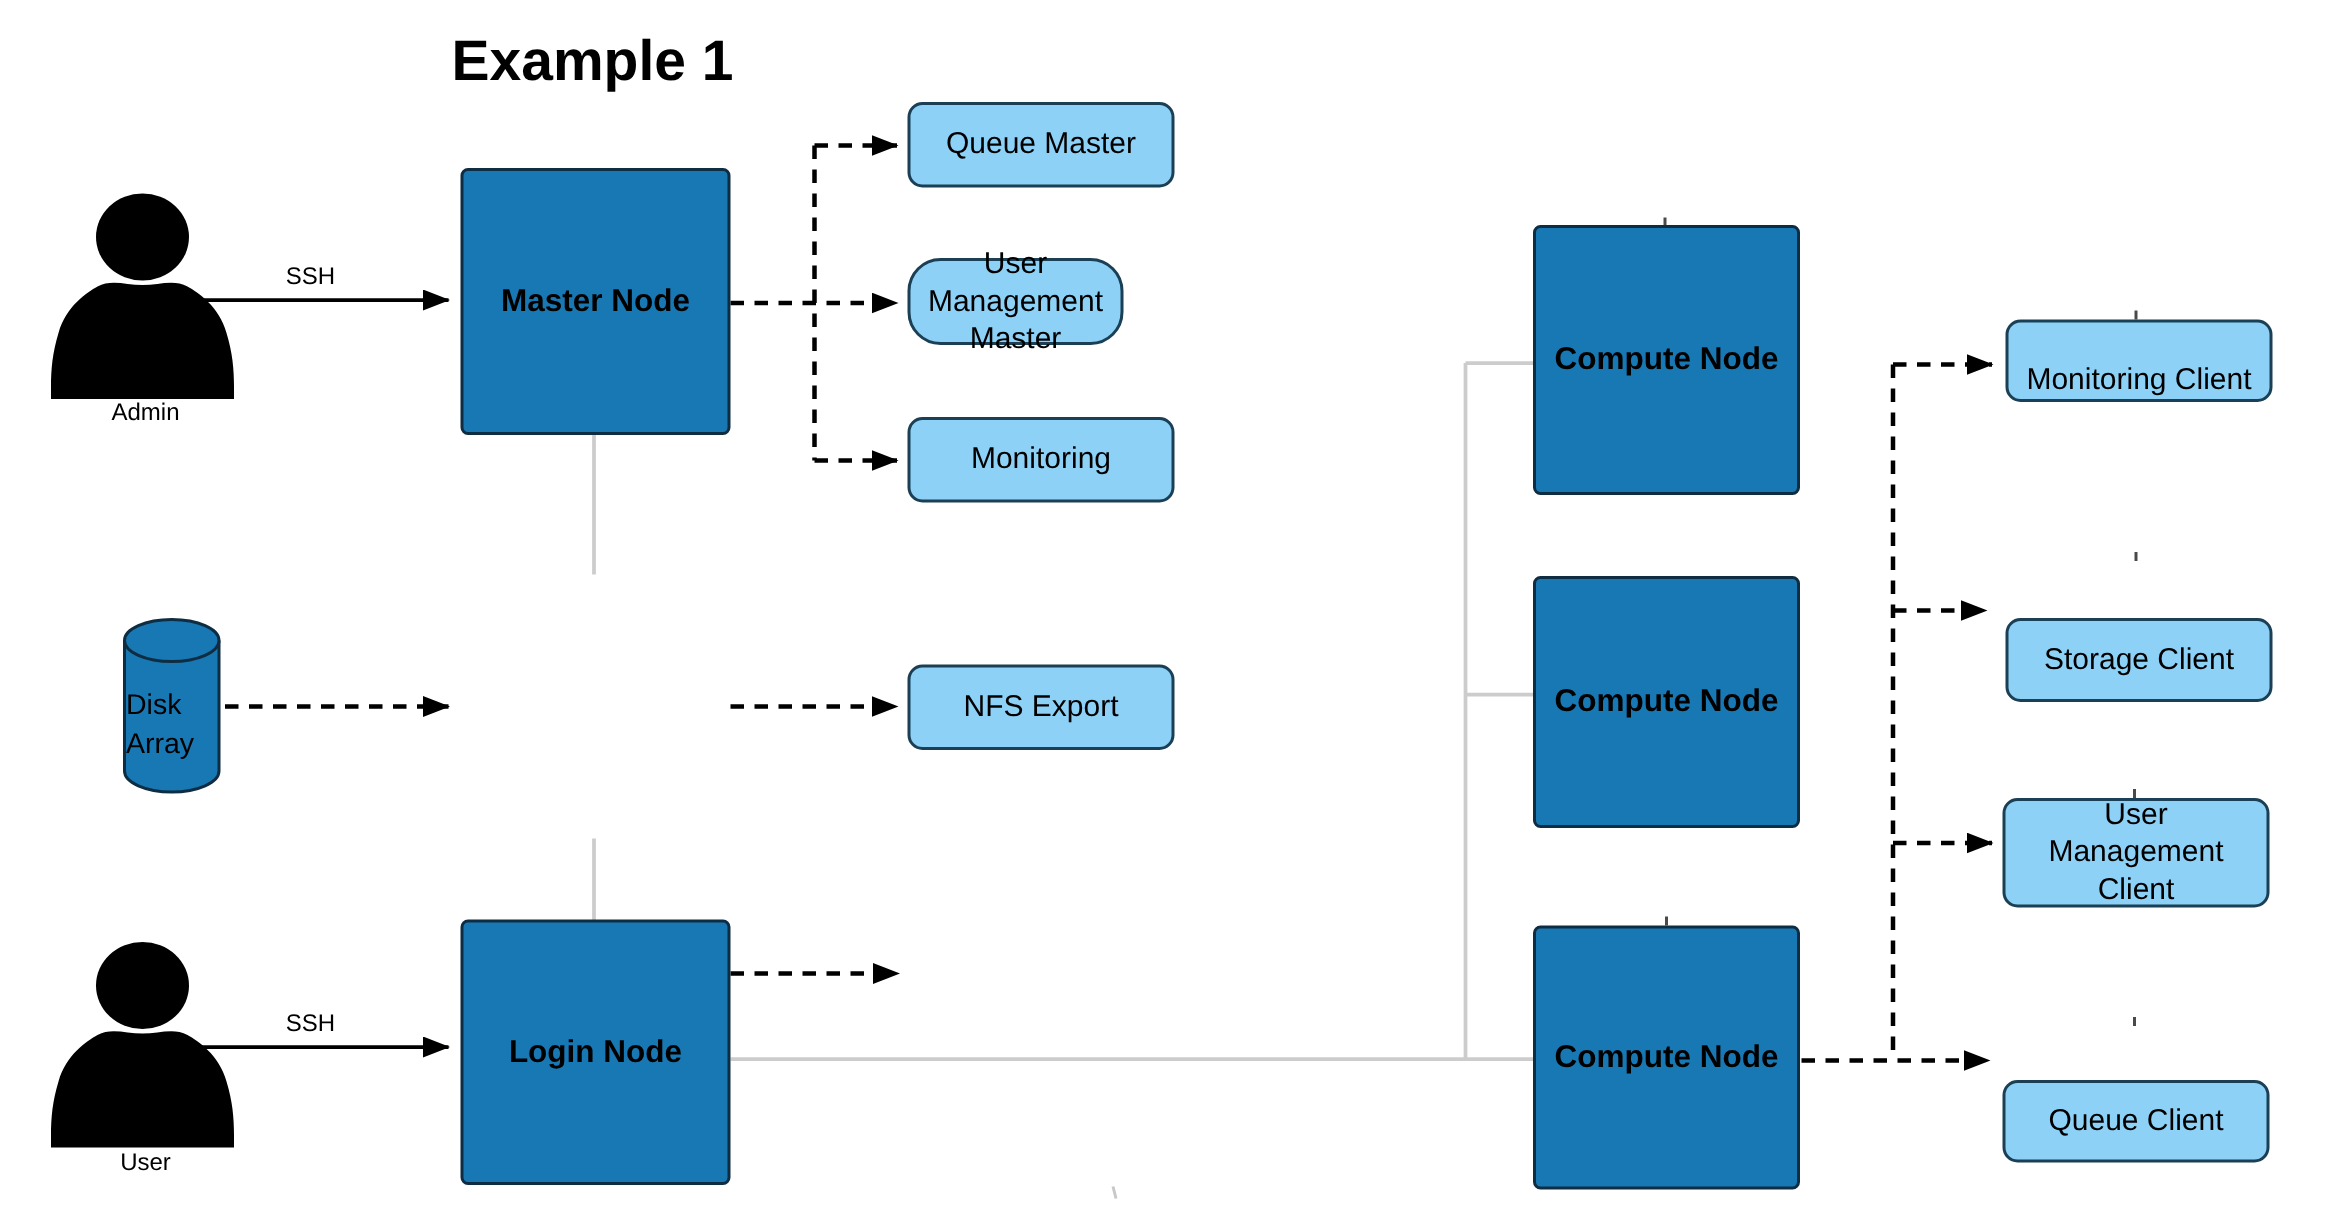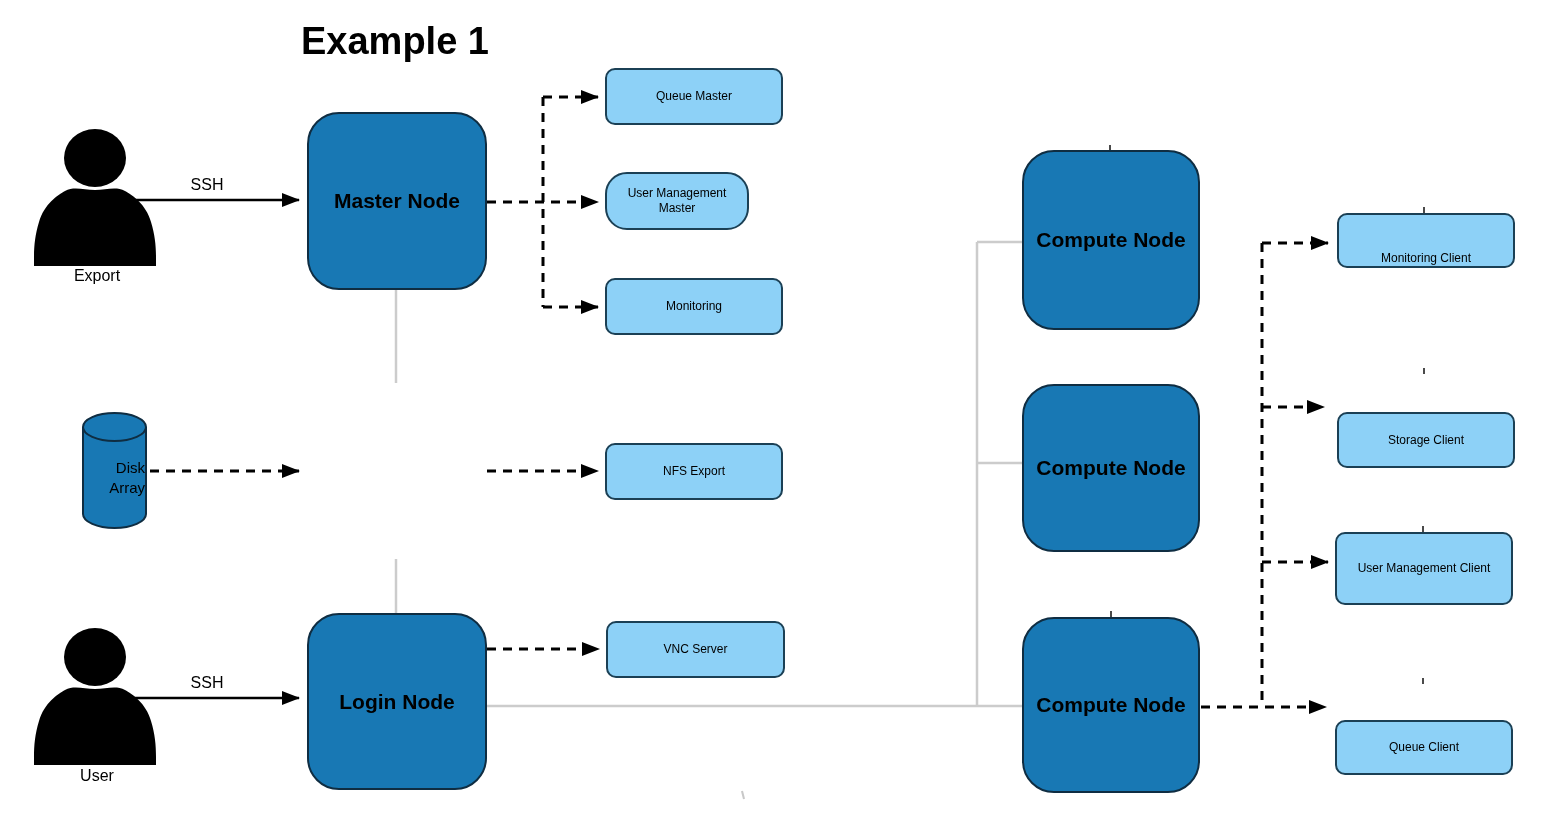--- a/index.html
+++ b/index.html
@@ -19,37 +19,37 @@
     overflow:hidden;
   }
   #wires{position:absolute;left:0;top:0;width:1560px;height:820px;}
   .abs{position:absolute;box-sizing:border-box;}
   .title{
     font-size:38px;font-weight:bold;text-align:center;letter-spacing:0px;
   }
   .node{
     background:var(--node_fill);
     border:2px solid var(--node_stroke);
-    border-radius:32px;
+    border-radius:5px;
     display:flex;align-items:center;justify-content:center;
     font-size:21px;font-weight:bold;text-align:center;
   }
   .service{
     background:var(--service_fill);
     border:2px solid var(--service_stroke);
     border-radius:10px;
     display:flex;align-items:center;justify-content:center;
-    font-size:12px;line-height:1.25;text-align:center;
+    font-size:20px;line-height:1.25;text-align:center;
     padding:0 6px;
   }
   .lbl{
     font-size:16px;text-align:center;
   }
   .disk-lbl{
-    font-size:15px;line-height:1.35;text-align:right;
+    font-size:19px;line-height:1.35;text-align:left;
   }
 </style>
 </head>
 <body>
 
 <div id="canvas">
 
   <svg id="wires" viewBox="0 0 1560 820" xmlns="http://www.w3.org/2000/svg">
     <defs>
       <marker id="arrow" markerUnits="userSpaceOnUse" markerWidth="20" markerHeight="16" refX="17" refY="7" orient="auto">
@@ -106,21 +106,21 @@
     <use href="#person-shape" x="32" y="627" fill="#000"></use>
 
     <g fill="var(--node_fill)" stroke="var(--node_stroke)" stroke-width="2">
       <path d="M83,427 L83,514 A31.5,14 0 0,0 146,514 L146,427"></path>
       <ellipse cx="114.5" cy="427" rx="31.5" ry="14"></ellipse>
     </g>
   </svg>
 
   <div class="abs title" style="left:295px;top:20px;width:200px;">Example 1</div>
 
-  <div class="abs lbl" style="left:47px;top:267px;width:100px;">Export</div>
+  <div class="abs lbl" style="left:47px;top:267px;width:100px;">Admin</div>
   <div class="abs lbl" style="left:47px;top:767px;width:100px;">User</div>
 
   <div class="abs lbl" style="left:172px;top:176px;width:70px;">SSH</div>
   <div class="abs lbl" style="left:172px;top:674px;width:70px;">SSH</div>
 
   <div class="abs disk-lbl" style="left:84px;top:458px;width:61px;">Disk Array</div>
 
   <div class="abs node" style="left:307px;top:112px;width:180px;height:178px;">
     <span>Master Node</span>
   </div>
@@ -142,23 +142,20 @@
   </div>
   <div class="abs service" style="left:605px;top:172px;width:144px;height:58px;border-radius:22px;">
     <span>User Management Master</span>
   </div>
   <div class="abs service" style="left:605px;top:278px;width:178px;height:57px;">
     <span>Monitoring</span>
   </div>
   <div class="abs service" style="left:605px;top:443px;width:178px;height:57px;">
     <span>NFS Export</span>
   </div>
-  <div class="abs service" style="left:606px;top:621px;width:179px;height:57px;">
-    <span>VNC Server</span>
-  </div>
 
   <div class="abs service" style="left:1337px;top:213px;width:178px;height:55px;align-items:flex-end;">
     <span>Monitoring Client</span>
   </div>
   <div class="abs service" style="left:1337px;top:374px;width:178px;height:56px;margin-top:38px;">
     <span>Storage Client</span>
   </div>
   <div class="abs service" style="left:1335px;top:532px;width:178px;height:73px;">
     <span>User Management Client</span>
   </div>

